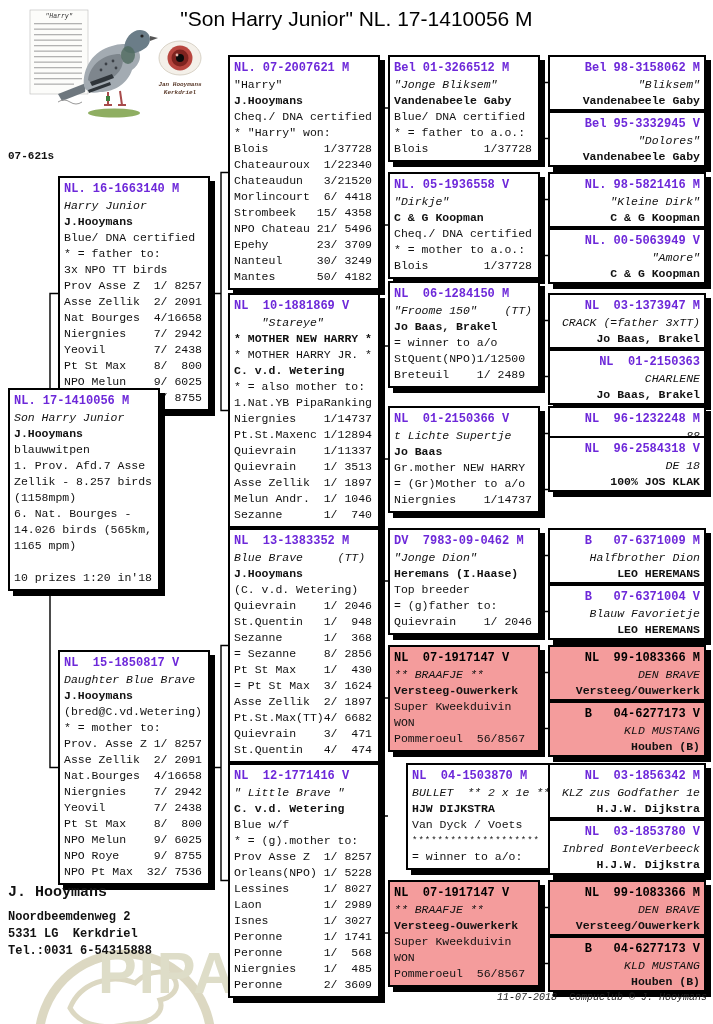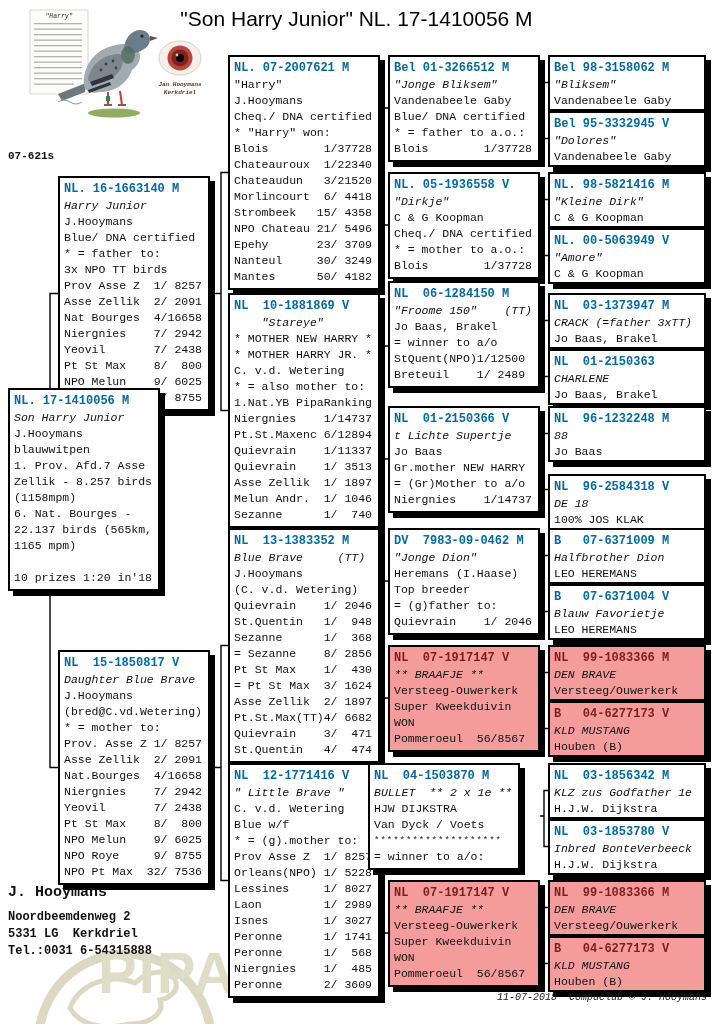--- a/index.html
+++ b/index.html
@@ -10,28 +10,28 @@
   }
   #title {
     position:absolute; top:7px; left:0; width:713px; text-align:center;
     font-family:"Liberation Sans",sans-serif; font-size:21px; color:#000; z-index:3;
   }
   .box {
     position:absolute; background:#fff; border:2px solid #000;
     box-shadow:5px 5px 0 #000; padding:3px 4px; z-index:2;
   }
   .box.pink { background:#f49c9c; }
-  .hdr { color:#0369a1; font-weight:bold; font-size:12px; line-height:17px; white-space:pre; }
-  .pink .hdr { color:#7f1d1d; }
+  .hdr { color:#6d28d9; font-weight:bold; font-size:12px; line-height:17px; white-space:pre; }
+  .pink .hdr { color:#000000; }
   .ln { font-size:11.5px; line-height:16px; min-height:16px; white-space:pre; }
   .i { font-style:italic; }
-  .b { font-weight:normal; }
+  .b { font-weight:bold; }
   .bi { font-weight:normal; font-style:italic; }
   .stars { font-size:9px; letter-spacing:1px; line-height:16px; }
-  .ebox { height:56px; overflow:hidden; }
+  .ebox { height:56px; overflow:hidden;text-align:right; }
   #connectors { position:absolute; left:0; top:0; z-index:1; }
   #photo { position:absolute; left:28px; top:6px; z-index:2; }
   #code { position:absolute; left:8px; top:150px; font-size:11px; font-weight:bold; z-index:2; }
   #footer { position:absolute; left:8px; top:884px; z-index:3;font-family:Liberation Mono, monospace; }
   #footer .owner { font-size:15px; font-weight:bold; margin-bottom:8px; }
   #footer .addr { font-size:12px; line-height:17px; font-weight:bold; white-space:pre; }
   #dateline {
     position:absolute; right:6px; top:992px; font-size:10px; font-style:italic;
     color:#222; z-index:3; white-space:pre;
   }
@@ -139,21 +139,21 @@
 
 <div class="box" style="left:8px;top:388px;width:152px;min-height:203px">
   <div class="hdr">NL. 17-1410056 M</div>
   <div class="ln bi">Son Harry Junior</div>
   <div class="ln b">J.Hooymans</div>
   <div class="ln">blauwwitpen</div>
   <div class="ln">1. Prov. Afd.7 Asse</div>
   <div class="ln">Zellik - 8.257 birds</div>
   <div class="ln">(1158mpm)</div>
   <div class="ln">6. Nat. Bourges -</div>
-  <div class="ln">22.137 birds (565km,</div>
+  <div class="ln">14.026 birds (565km,</div>
   <div class="ln">1165 mpm)</div>
   <div class="ln"></div>
   <div class="ln">10 prizes 1:20 in'18</div>
 </div>
 
 <div class="box" style="left:58px;top:650px;width:152px">
   <div class="hdr">NL  15-1850817 V</div>
   <div class="ln i">Daughter Blue Brave</div>
   <div class="ln b">J.Hooymans</div>
   <div class="ln">(bred@C.vd.Wetering)</div>
@@ -188,21 +188,21 @@
 
 <div class="box" style="left:228px;top:293px;width:152px">
   <div class="hdr">NL  10-1881869 V</div>
   <div class="ln i">    "Stareye"</div>
   <div class="ln b">* MOTHER NEW HARRY *</div>
   <div class="ln">* MOTHER HARRY JR. *</div>
   <div class="ln b">C. v.d. Wetering</div>
   <div class="ln">* = also mother to:</div>
   <div class="ln">1.Nat.YB PipaRanking</div>
   <div class="ln">Niergnies    1/14737</div>
-  <div class="ln">Pt.St.Maxenc 6/12894</div>
+  <div class="ln">Pt.St.Maxenc 1/12894</div>
   <div class="ln">Quievrain    1/11337</div>
   <div class="ln">Quievrain    1/ 3513</div>
   <div class="ln">Asse Zellik  1/ 1897</div>
   <div class="ln">Melun Andr.  1/ 1046</div>
   <div class="ln">Sezanne      1/  740</div>
 </div>
 
 <div class="box" style="left:228px;top:528px;width:152px">
   <div class="hdr">NL  13-1383352 M</div>
   <div class="ln bi">Blue Brave     (TT)</div>
@@ -284,21 +284,21 @@
 
 <div class="box pink" style="left:388px;top:645px;width:152px">
   <div class="hdr">NL  07-1917147 V</div>
   <div class="ln bi">** BRAAFJE **</div>
   <div class="ln b">Versteeg-Ouwerkerk</div>
   <div class="ln">Super Kweekduivin</div>
   <div class="ln">WON</div>
   <div class="ln">Pommeroeul  56/8567</div>
 </div>
 
-<div class="box" style="left:368px;top:763px;width:152px">
+<div class="box" style="left:406px;top:763px;width:152px">
   <div class="hdr">NL  04-1503870 M</div>
   <div class="ln bi">BULLET  ** 2 x 1e **</div>
   <div class="ln b">HJW DIJKSTRA</div>
   <div class="ln">Van Dyck / Voets</div>
   <div class="ln stars">********************</div>
   <div class="ln">= winner to a/o:</div>
 </div>
 
 <div class="box pink" style="left:388px;top:880px;width:152px">
   <div class="hdr">NL  07-1917147 V</div>
@@ -337,21 +337,21 @@
 <div class="box ebox" style="left:548px;top:349px;width:158px">
   <div class="hdr">NL  01-2150363</div>
   <div class="ln i">CHARLENE</div>
   <div class="ln b">Jo Baas, Brakel</div>
 </div>
 <div class="box ebox" style="left:548px;top:406px;width:158px">
   <div class="hdr">NL  96-1232248 M</div>
   <div class="ln i">88</div>
   <div class="ln b">Jo Baas</div>
 </div>
-<div class="box ebox" style="left:548px;top:474px;width:158px">
+<div class="box ebox" style="left:548px;top:436px;width:158px">
   <div class="hdr">NL  96-2584318 V</div>
   <div class="ln i">DE 18</div>
   <div class="ln b">100% JOS KLAK</div>
 </div>
 <div class="box ebox" style="left:548px;top:528px;width:158px">
   <div class="hdr">B   07-6371009 M</div>
   <div class="ln i">Halfbrother Dion</div>
   <div class="ln b">LEO HEREMANS</div>
 </div>
 <div class="box ebox" style="left:548px;top:584px;width:158px">

